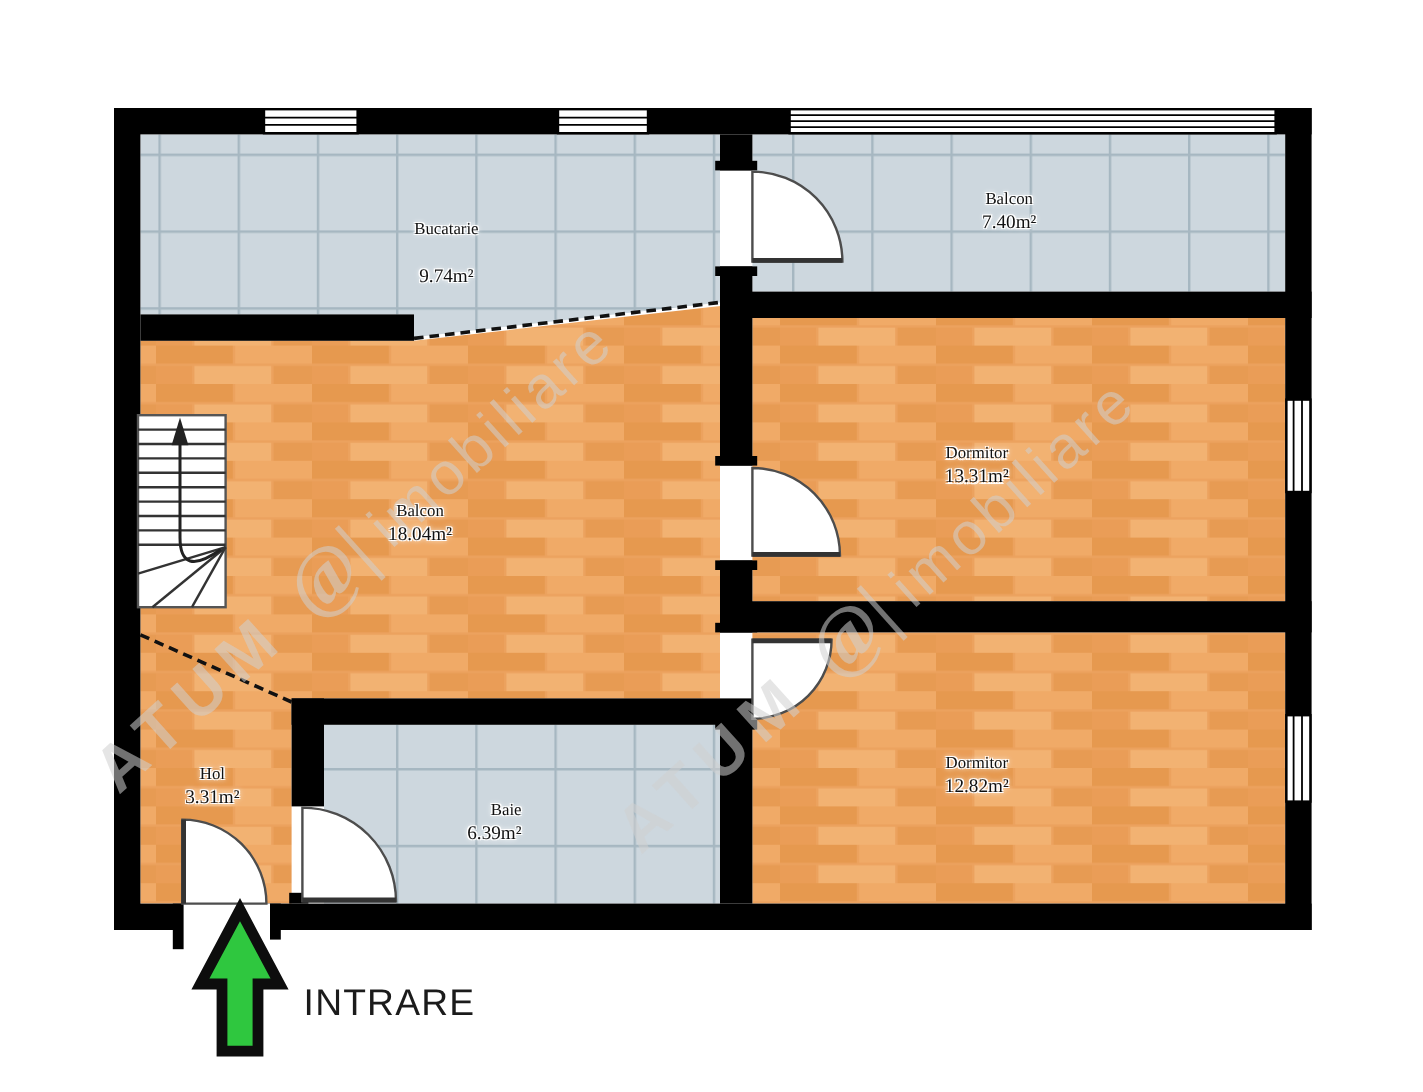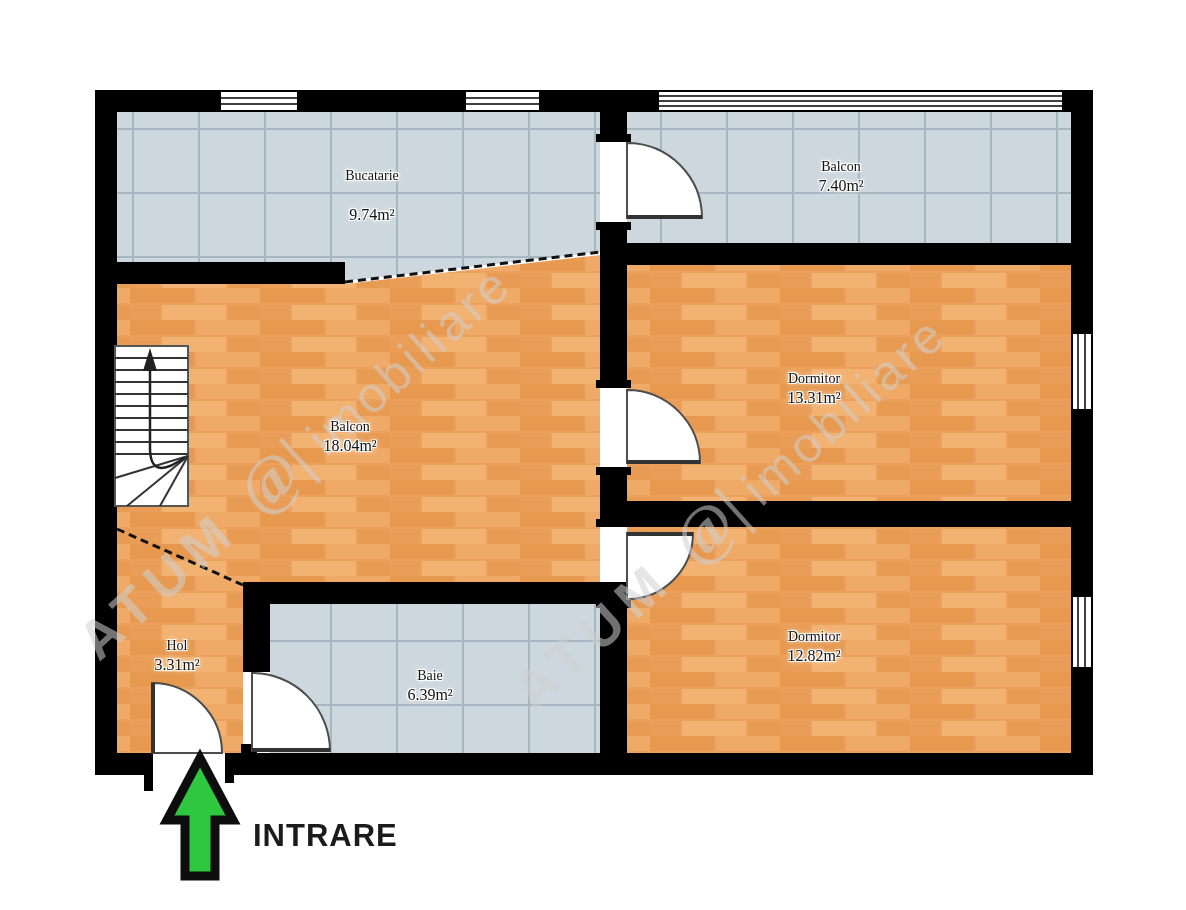--- a/index.html
+++ b/index.html
@@ -43,21 +43,21 @@
     text-shadow:
       -1px -1px 0 #fff, 1px -1px 0 #fff, -1px 1px 0 #fff, 1px 1px 0 #fff,
       0 0 4px #fff, 0 0 6px #fff;
   }
   .rl-name{font-size:14px;}
   .rl-area{font-size:16px;}
   .entrance-label{
     position:absolute;z-index:3;
     left:253px;top:818px;
     font-family:"Liberation Sans", sans-serif;
-    font-size:31px;color:#1b1b1b;letter-spacing:1px;font-weight:bold;
+    font-size:31px;color:#1b1b1b;letter-spacing:1px;
   }
 </style>
 </head>
 <body>
 
 <div id="stage">
 
   <svg id="plan-svg" width="1186" height="910" viewBox="0 0 1186 910">
     <defs>
       <pattern id="tile" width="66" height="64" patternUnits="userSpaceOnUse">
@@ -199,41 +199,41 @@
     <polygon points="200,758 233,820 215,820 215,876 185,876 185,820 167,820" stroke="#0d0d0d" stroke-width="9" stroke-linejoin="miter" fill="#2fc73f"></polygon>
   </svg>
 
   <div class="watermark" style="left:85px;top:610px;">
     <span class="wm-brand">ATUM</span><span class="wm-logo">@|</span><span class="wm-name">imobiliare</span>
   </div>
   <div class="watermark" style="left:520px;top:660px;">
     <span class="wm-brand">ATUM</span><span class="wm-logo">@|</span><span class="wm-name">imobiliare</span>
   </div>
 
-  <div class="room-label" style="left:372px;top:196px;gap:20px;">
+  <div class="room-label" style="left:372px;top:212px;gap:20px;">
     <span class="rl-name">Bucatarie</span>
     <span class="rl-area">9.74m²</span>
   </div>
   <div class="room-label" style="left:841px;top:177px;">
     <span class="rl-name">Balcon</span>
     <span class="rl-area">7.40m²</span>
   </div>
   <div class="room-label" style="left:350px;top:437px;">
     <span class="rl-name">Balcon</span>
     <span class="rl-area">18.04m²</span>
   </div>
   <div class="room-label" style="left:814px;top:389px;">
     <span class="rl-name">Dormitor</span>
     <span class="rl-area">13.31m²</span>
   </div>
   <div class="room-label" style="left:177px;top:656px;justify-content:center;">
     <span class="rl-name">Hol</span>
     <span class="rl-area">3.31m²</span>
   </div>
-  <div class="room-label" style="left:430px;top:686px;">
+  <div class="room-label" style="left:412px;top:686px;align-items:flex-end;">
     <span class="rl-name">Baie</span>
     <span class="rl-area">6.39m²</span>
   </div>
   <div class="room-label" style="left:814px;top:647px;">
     <span class="rl-name">Dormitor</span>
     <span class="rl-area">12.82m²</span>
   </div>
 
   <div class="entrance-label">INTRARE</div>
 

